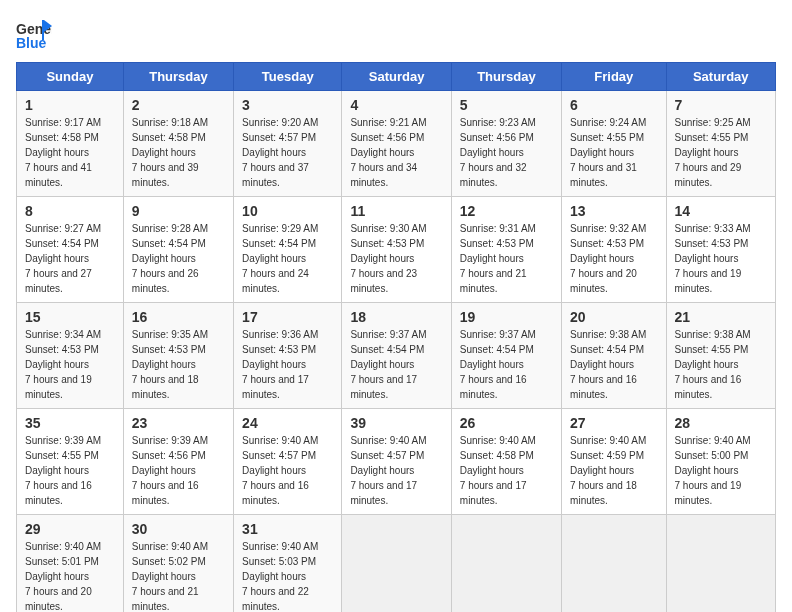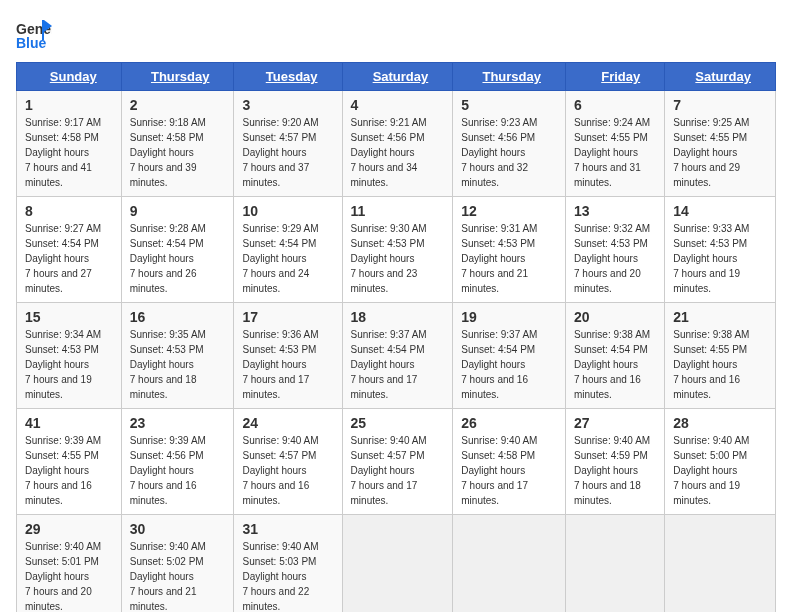--- a/index.html
+++ b/index.html
@@ -38,26 +38,25 @@
       color: #555;
     }
     table {
       width: 100%;
       border-collapse: collapse;
       font-size: 11px;
     }
     thead tr th {
       background: #3a6bc9;
       color: #fff;
-      padding: 6px 24px;
-      text-align: right;
+      padding: 6px 9px;
+      text-align: center;
       font-size: 13px;
       font-weight: bold;
       border: 1px solid #2a5ab9;
-      text-decoration: underline;
     }
     tbody tr td {
       border: 1px solid #ccc;
       padding: 6px 8px;
       vertical-align: top;
       background: #fff;
       min-height: 70px;
     }
     tbody tr:nth-child(odd) td {
       background: #f9f9f9;
@@ -303,21 +302,21 @@
         <div class="day-info">
           Sunrise: 9:38 AM<br>
           Sunset: 4:55 PM<br>
           Daylight hours<br>
           7 hours and 16 minutes.
         </div>
       </td>
       </tr>
       <tr>
         <td>
-        <div class="day-num">41</div>
+        <div class="day-num">35</div>
         <div class="day-info">
           Sunrise: 9:39 AM<br>
           Sunset: 4:55 PM<br>
           Daylight hours<br>
           7 hours and 16 minutes.
         </div>
       </td>
         <td>
         <div class="day-num">23</div>
         <div class="day-info">
@@ -330,21 +329,21 @@
         <td>
         <div class="day-num">24</div>
         <div class="day-info">
           Sunrise: 9:40 AM<br>
           Sunset: 4:57 PM<br>
           Daylight hours<br>
           7 hours and 16 minutes.
         </div>
       </td>
         <td>
-        <div class="day-num">25</div>
+        <div class="day-num">39</div>
         <div class="day-info">
           Sunrise: 9:40 AM<br>
           Sunset: 4:57 PM<br>
           Daylight hours<br>
           7 hours and 17 minutes.
         </div>
       </td>
         <td>
         <div class="day-num">26</div>
         <div class="day-info">

